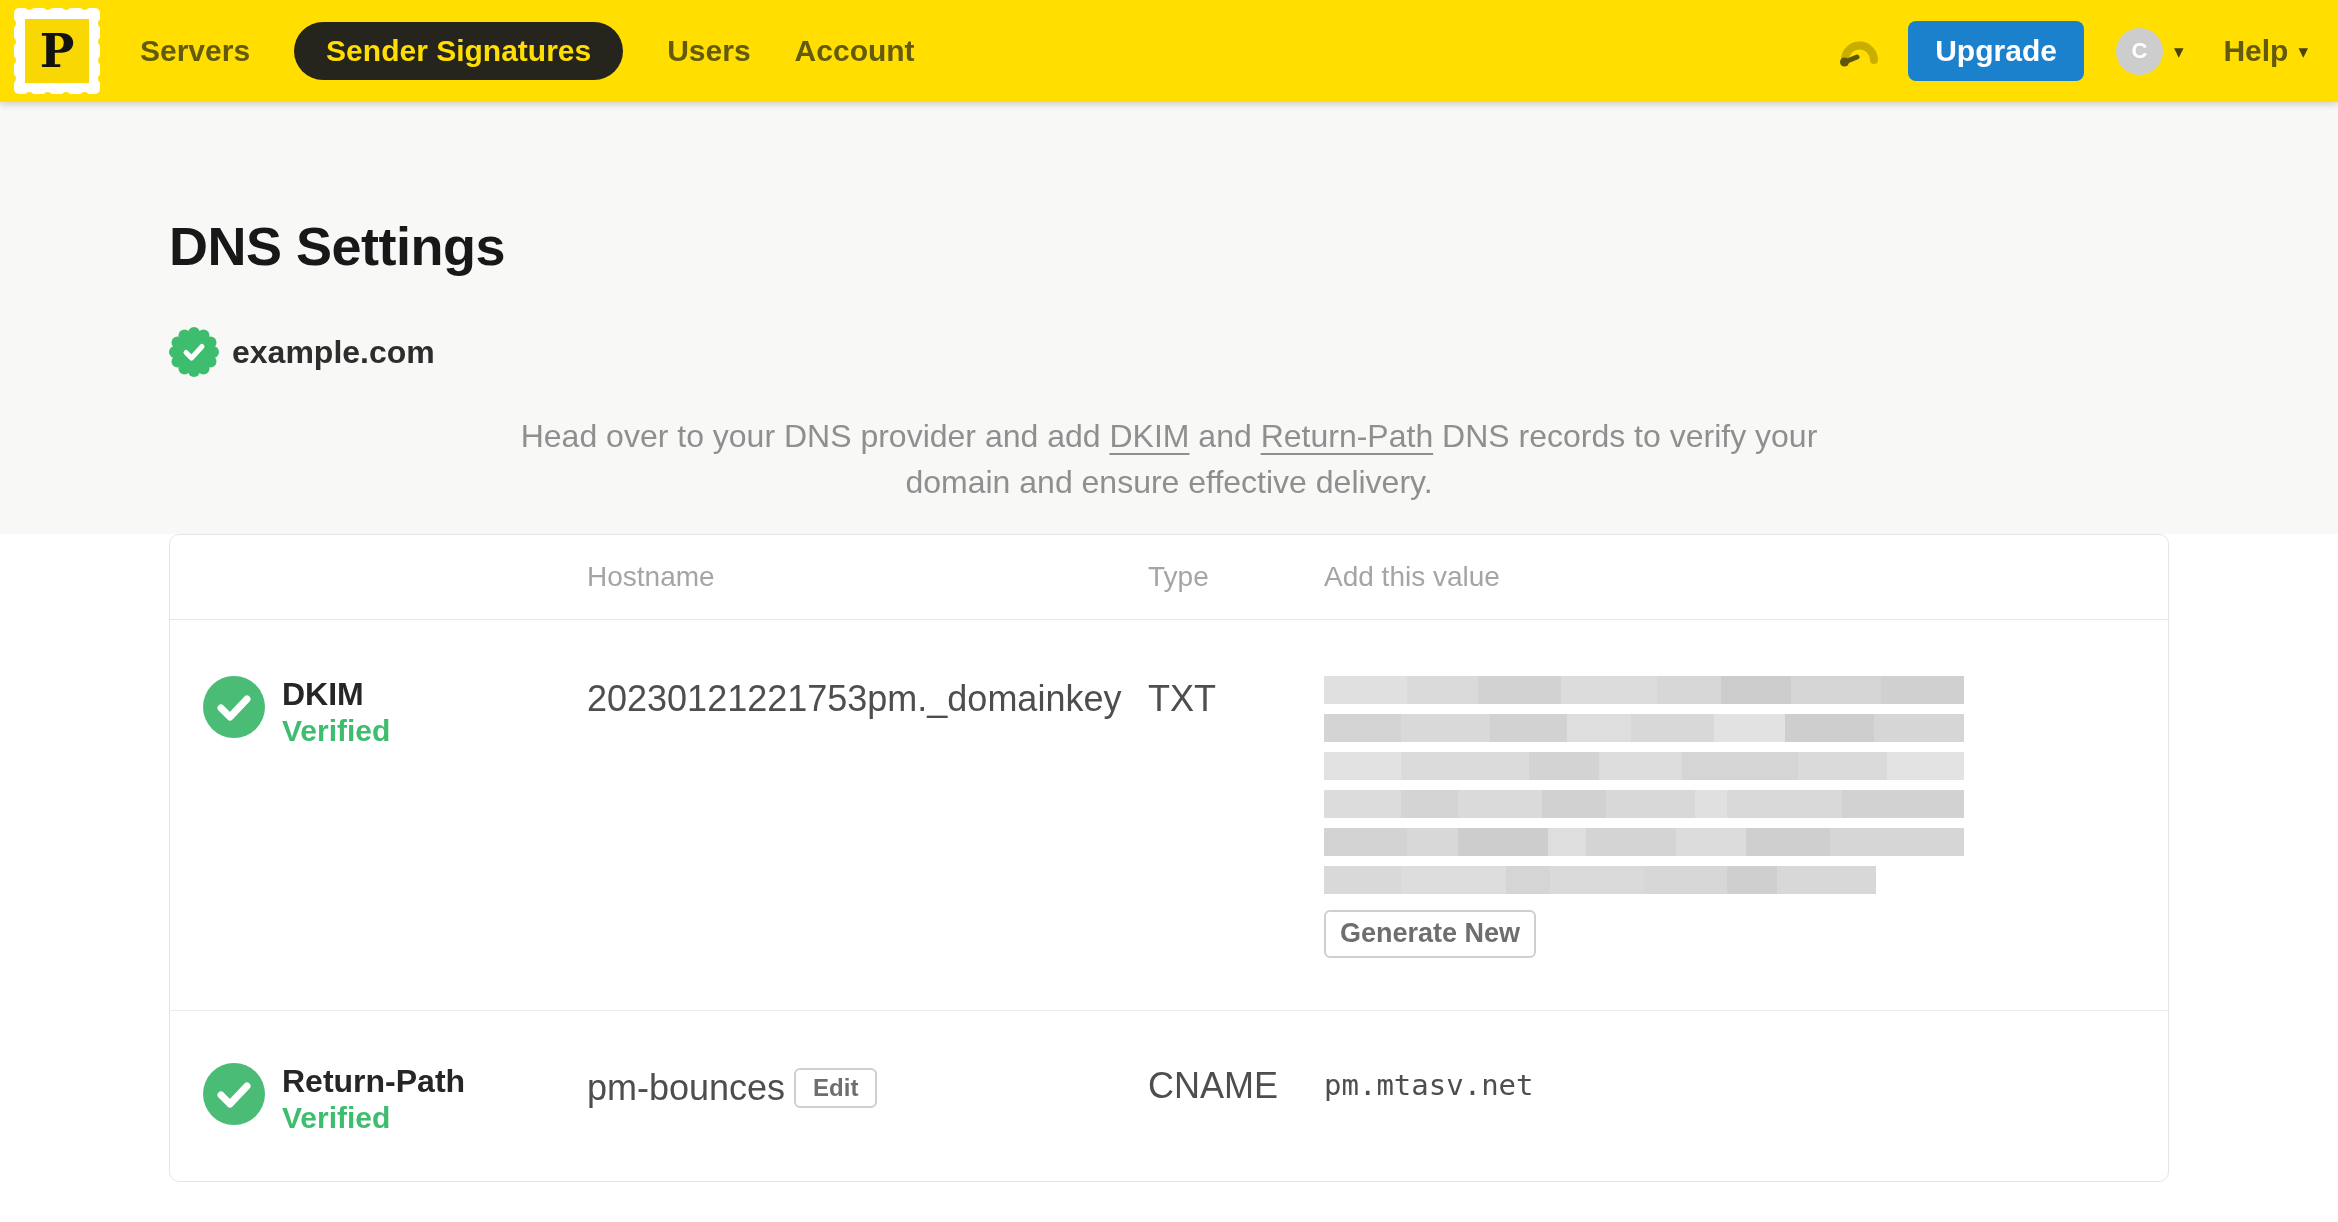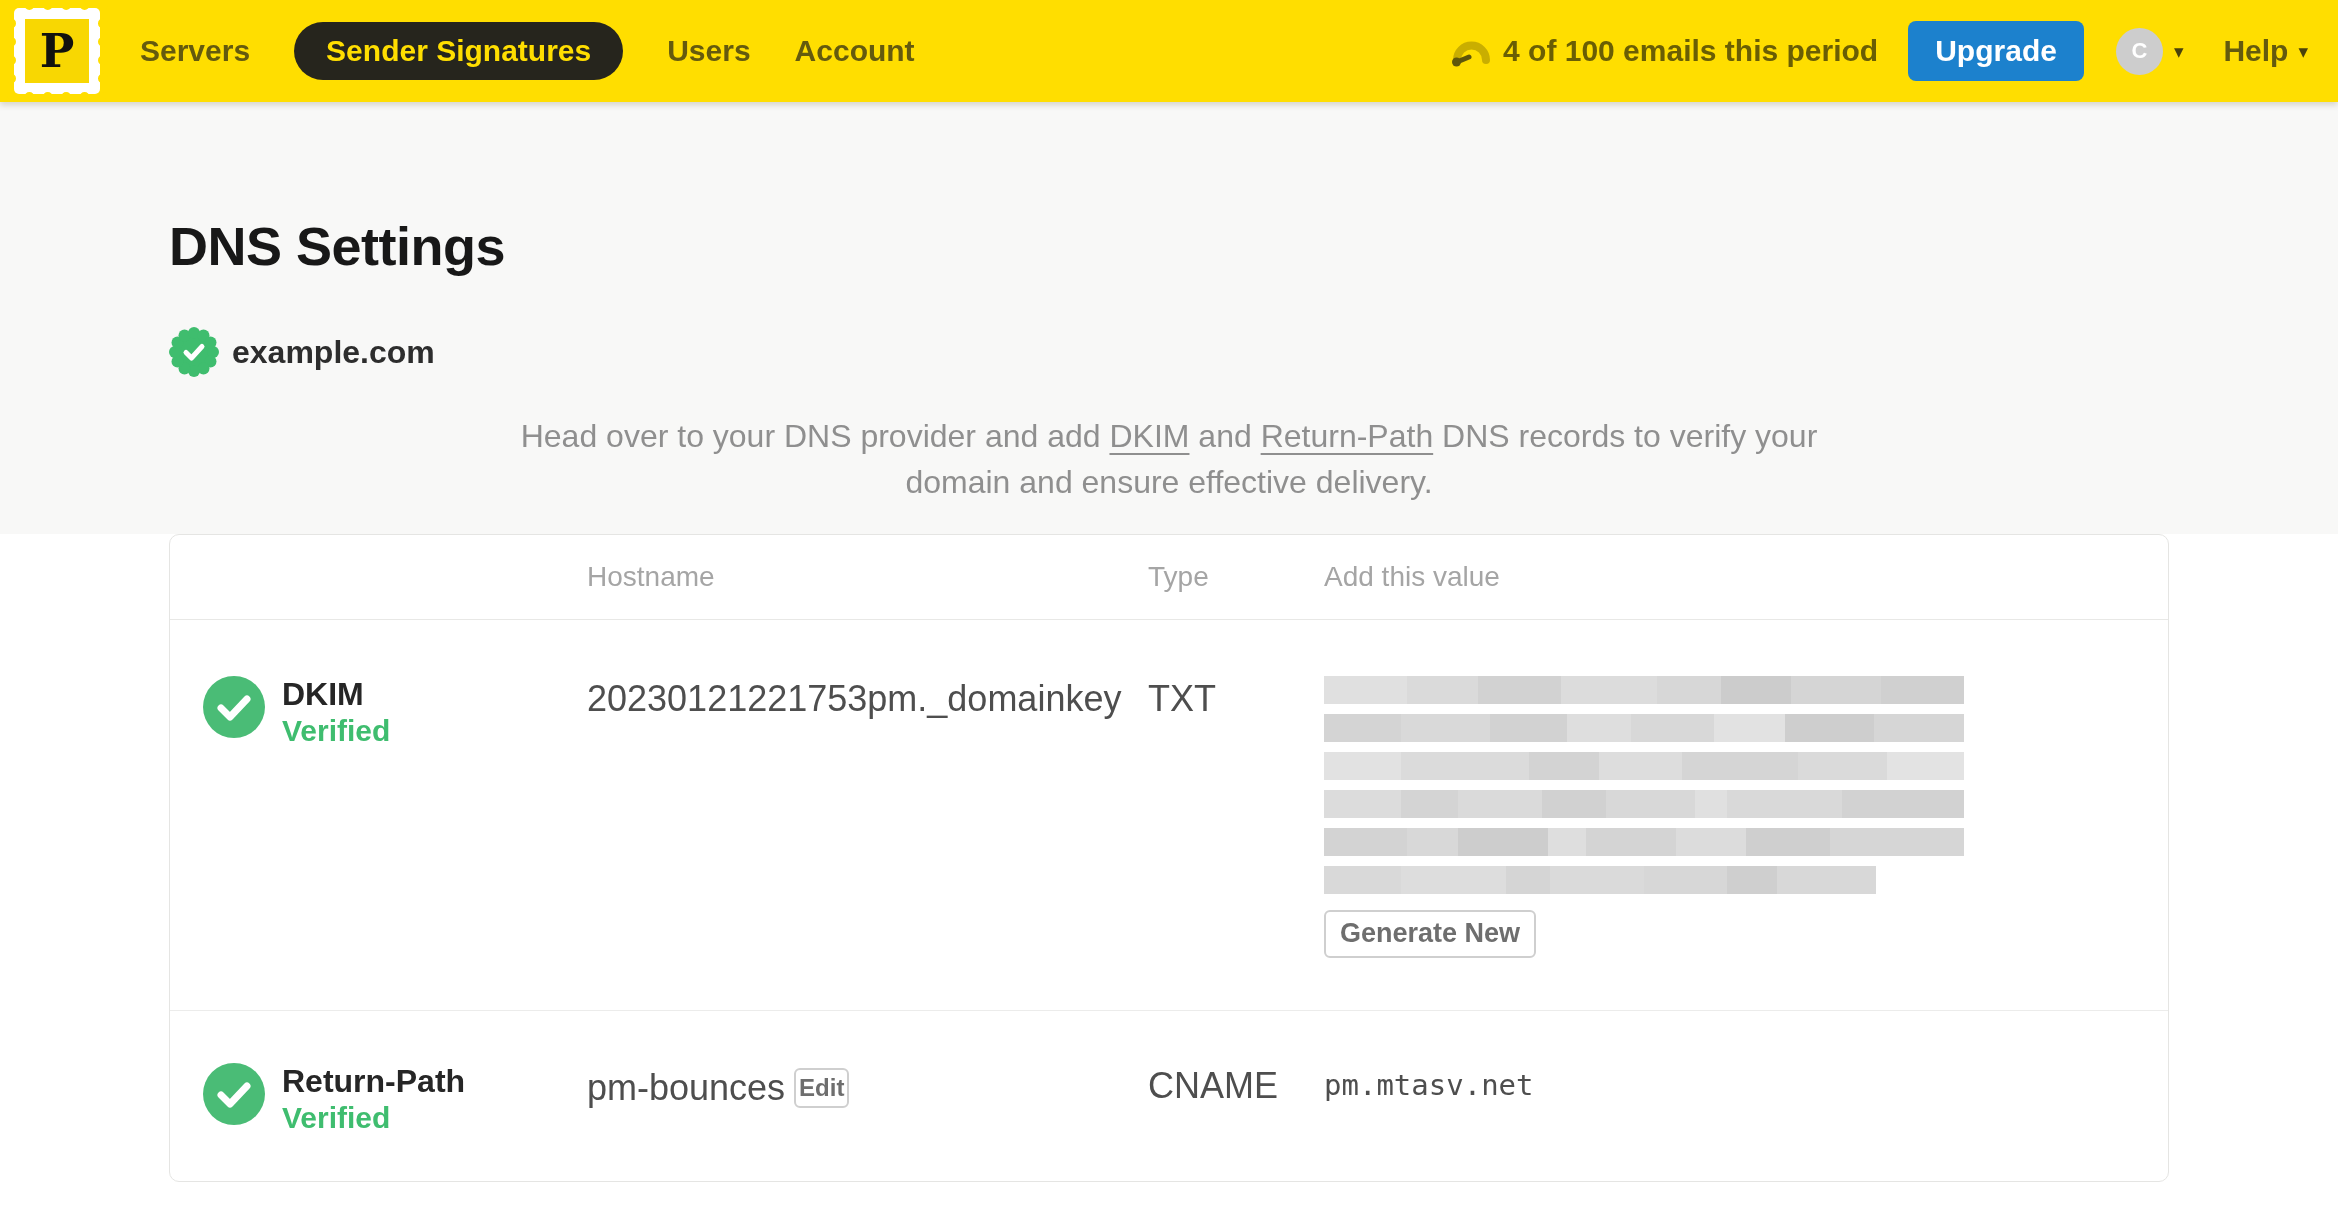--- a/index.html
+++ b/index.html
@@ -55,21 +55,21 @@
   .row-dkim { padding:56px 0 52px; }
   .row-return { border-top:1px solid #ececeb; padding:52px 0 46px; }
   .status-cell { padding-left:33px; display:flex; gap:17px; }
   .status-text .rec-name { font-size:32px; font-weight:700; color:#262626; line-height:36px; }
   .status-text .rec-status { font-size:30px; font-weight:700; color:#3fbd6f; line-height:34px; margin-top:2px; }
   .cell-text { font-size:36px; color:#4e4e4e; line-height:36px; }
   .pad-align { margin-top:5px; }
   .hostname-flex { display:flex; align-items:center; gap:9px; }
   .mini-btn {
     font-family:inherit; font-size:24px; font-weight:700; color:#6e6e6e; background:#ffffff;
-    border:2px solid #cfcfcf; border-radius:6px; padding:5px 3px; cursor:pointer; line-height:1.1;
+    border:2px solid #cfcfcf; border-radius:6px; padding:5px 17px; cursor:pointer; line-height:1.1;
   }
   .mono { font-family:"DejaVu Sans Mono", monospace; font-size:29px; color:#4e4e4e; }
 
   
   .redacted { display:flex; flex-direction:column; gap:10px; width:640px; }
   .redact-line { height:28px; }
   .rl1 { background:linear-gradient(90deg,#e0e0e0 0 13%,#dadada 0 24%,#d2d2d2 0 37%,#dcdcdc 0 52%,#d7d7d7 0 62%,#cccccc 0 73%,#d5d5d5 0 87%,#d0d0d0 0 100%); }
   .rl2 { background:linear-gradient(90deg,#d4d4d4 0 12%,#d9d9d9 0 26%,#d2d2d2 0 38%,#dedede 0 48%,#d8d8d8 0 61%,#e2e2e2 0 72%,#cecece 0 86%,#d6d6d6 0 100%); }
   .rl3 { background:linear-gradient(90deg,#e2e2e2 0 12%,#dbdbdb 0 32%,#d3d3d3 0 43%,#dddddd 0 56%,#d5d5d5 0 74%,#dadada 0 88%,#e3e3e3 0 100%); }
   .rl4 { background:linear-gradient(90deg,#dcdcdc 0 12%,#d4d4d4 0 21%,#dadada 0 34%,#d1d1d1 0 44%,#d8d8d8 0 58%,#e0e0e0 0 63%,#d9d9d9 0 81%,#d2d2d2 0 100%); }
@@ -94,21 +94,20 @@
     <div class="nav-item">Account</div>
   </div>
 
   <div class="nav-right">
     <div class="usage">
       <svg width="40" height="32" viewBox="0 0 40 32">
         <path d="M7 25 A 14.5 14.5 0 1 1 36 25" fill="none" stroke="#c9ae00" stroke-width="8" stroke-linecap="round"></path>
         <line x1="19" y1="22" x2="7" y2="27" stroke="#5f560b" stroke-width="5" stroke-linecap="round"></line>
         <circle cx="6.5" cy="27" r="4.5" fill="#5f560b"></circle>
       </svg>
-      <span>4 of 100 emails this period</span>
     </div>
     <button class="upgrade-btn">Upgrade</button>
     <div class="avatar-group">
       <div class="avatar">C</div>
       <span class="caret">▾</span>
     </div>
     <div class="help-group">
       <span class="help-label">Help</span>
       <span class="caret">▾</span>
     </div>

